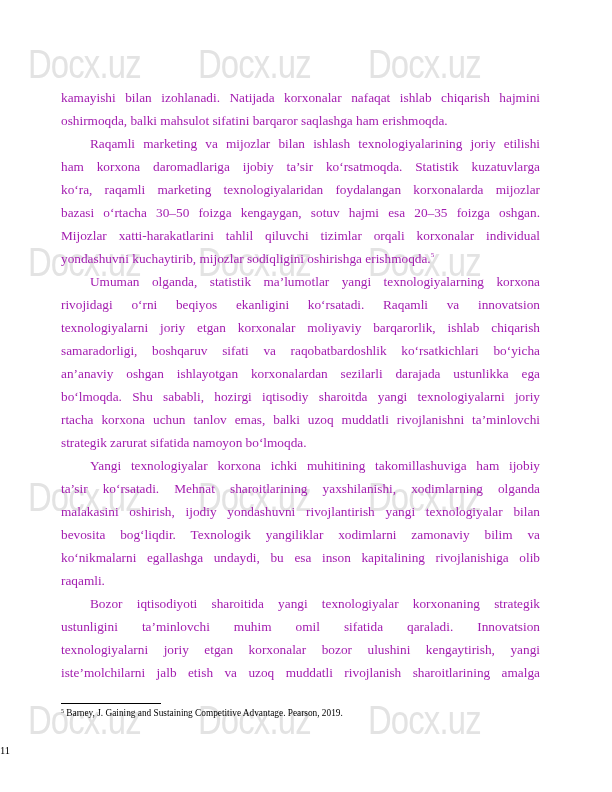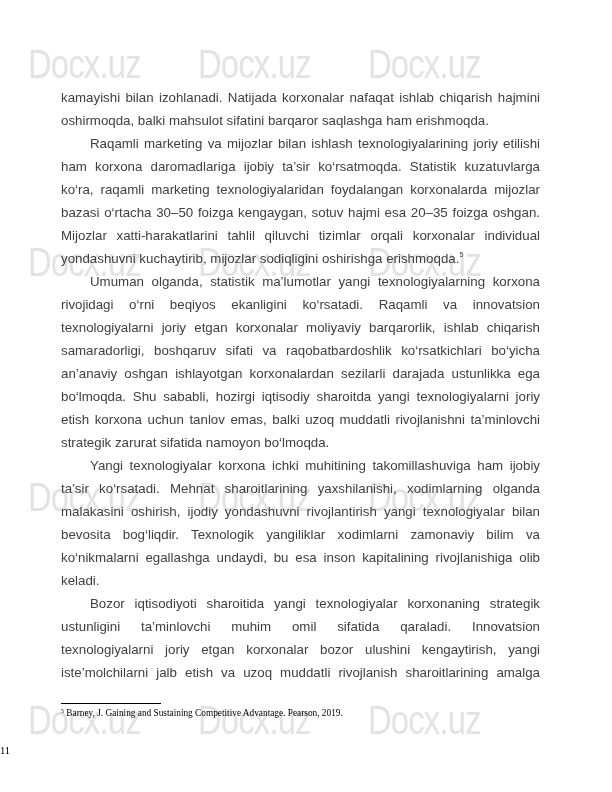--- a/index.html
+++ b/index.html
@@ -7,21 +7,21 @@
   .page { position: absolute; left: 0; top: 0; width: 524px; height: 792px; background: #fff; }
   .watermark-row { position: absolute; left: 0; width: 612px; height: 40px; }
   .wm {
     position: absolute; font-family: "Liberation Sans", sans-serif;
     font-size: 40px; color: #e3e3e3; letter-spacing: -1px; line-height: 40px;
     transform: scaleX(0.82); transform-origin: left top; white-space: nowrap;
   }
   .content { position: absolute; left: 61px; top: 0; width: 479px; }
   .line {
     position: absolute; left: 0; width: 479px; height: 22px;
-    font-family: Liberation Sans, sans-serif; font-size: 13.3px; color: #404040;
+    font-family: Liberation Serif, serif; font-size: 13.3px; color: #a21caf;
     line-height: 22px; white-space: nowrap;
   }
   .line.j { text-align: justify; text-align-last: justify; }
   .line.ind { left: 29px; width: 450px; }
   sup { font-size: 7px; vertical-align: 6px; line-height: 0; }
   .fn-rule { position: absolute; left: 61px; top: 703px; width: 100px; height: 0; border-top: 1px solid #000; }
   .footnote { position: absolute; left: 61px; top: 708px; font-family: "Liberation Serif", serif; font-size: 9.3px; color: #000; white-space: nowrap; }
   .footnote sup { font-size: 6px; vertical-align: 3px; }
   .pageno { position: absolute; left: 0; width: 612px; top: 745px; font-family: "Liberation Serif", serif; font-size: 10.5px; color: #000; }
 </style>
@@ -63,29 +63,29 @@
     <div class="line j" style="top:202px">bazasi o‘rtacha 30–50 foizga kengaygan, sotuv hajmi esa 20–35 foizga oshgan.</div>
     <div class="line j" style="top:225px">Mijozlar xatti-harakatlarini tahlil qiluvchi tizimlar orqali korxonalar individual</div>
     <div class="line" style="top:248px"><span>yondashuvni kuchaytirib, mijozlar sodiqligini oshirishga erishmoqda.</span><sup>5</sup></div>
 
     <div class="line j ind" style="top:271px">Umuman olganda, statistik ma’lumotlar yangi texnologiyalarning korxona</div>
     <div class="line j" style="top:294px">rivojidagi o‘rni beqiyos ekanligini ko‘rsatadi. Raqamli va innovatsion</div>
     <div class="line j" style="top:317px">texnologiyalarni joriy etgan korxonalar moliyaviy barqarorlik, ishlab chiqarish</div>
     <div class="line j" style="top:340px">samaradorligi, boshqaruv sifati va raqobatbardoshlik ko‘rsatkichlari bo‘yicha</div>
     <div class="line j" style="top:363px">an’anaviy oshgan ishlayotgan korxonalardan sezilarli darajada ustunlikka ega</div>
     <div class="line j" style="top:386px">bo‘lmoqda. Shu sababli, hozirgi iqtisodiy sharoitda yangi texnologiyalarni joriy</div>
-    <div class="line j" style="top:409px">etish korxona uchun tanlov emas, balki uzoq muddatli rivojlanishni ta’minlovchi</div>
+    <div class="line j" style="top:409px">rtacha korxona uchun tanlov emas, balki uzoq muddatli rivojlanishni ta’minlovchi</div>
     <div class="line" style="top:432px">strategik zarurat sifatida namoyon bo‘lmoqda.</div>
 
     <div class="line j ind" style="top:455px">Yangi texnologiyalar korxona ichki muhitining takomillashuviga ham ijobiy</div>
     <div class="line j" style="top:478px">ta’sir ko‘rsatadi. Mehnat sharoitlarining yaxshilanishi, xodimlarning olganda</div>
     <div class="line j" style="top:501px">malakasini oshirish, ijodiy yondashuvni rivojlantirish yangi texnologiyalar bilan</div>
     <div class="line j" style="top:524px">bevosita bog‘liqdir. Texnologik yangiliklar xodimlarni zamonaviy bilim va</div>
     <div class="line j" style="top:547px">ko‘nikmalarni egallashga undaydi, bu esa inson kapitalining rivojlanishiga olib</div>
-    <div class="line" style="top:570px">keladi.</div>
+    <div class="line" style="top:570px">raqamli.</div>
 
     <div class="line j ind" style="top:593px">Bozor iqtisodiyoti sharoitida yangi texnologiyalar korxonaning strategik</div>
     <div class="line j" style="top:616px">ustunligini ta’minlovchi muhim omil sifatida qaraladi. Innovatsion</div>
     <div class="line j" style="top:639px">texnologiyalarni joriy etgan korxonalar bozor ulushini kengaytirish, yangi</div>
     <div class="line j" style="top:662px">iste’molchilarni jalb etish va uzoq muddatli rivojlanish sharoitlarining amalga</div>
   </div>
 
   <div class="fn-rule"></div>
   <div class="footnote"><sup>5</sup> <span>Barney, J. Gaining and Sustaining Competitive Advantage. Pearson, 2019.</span></div>
 

